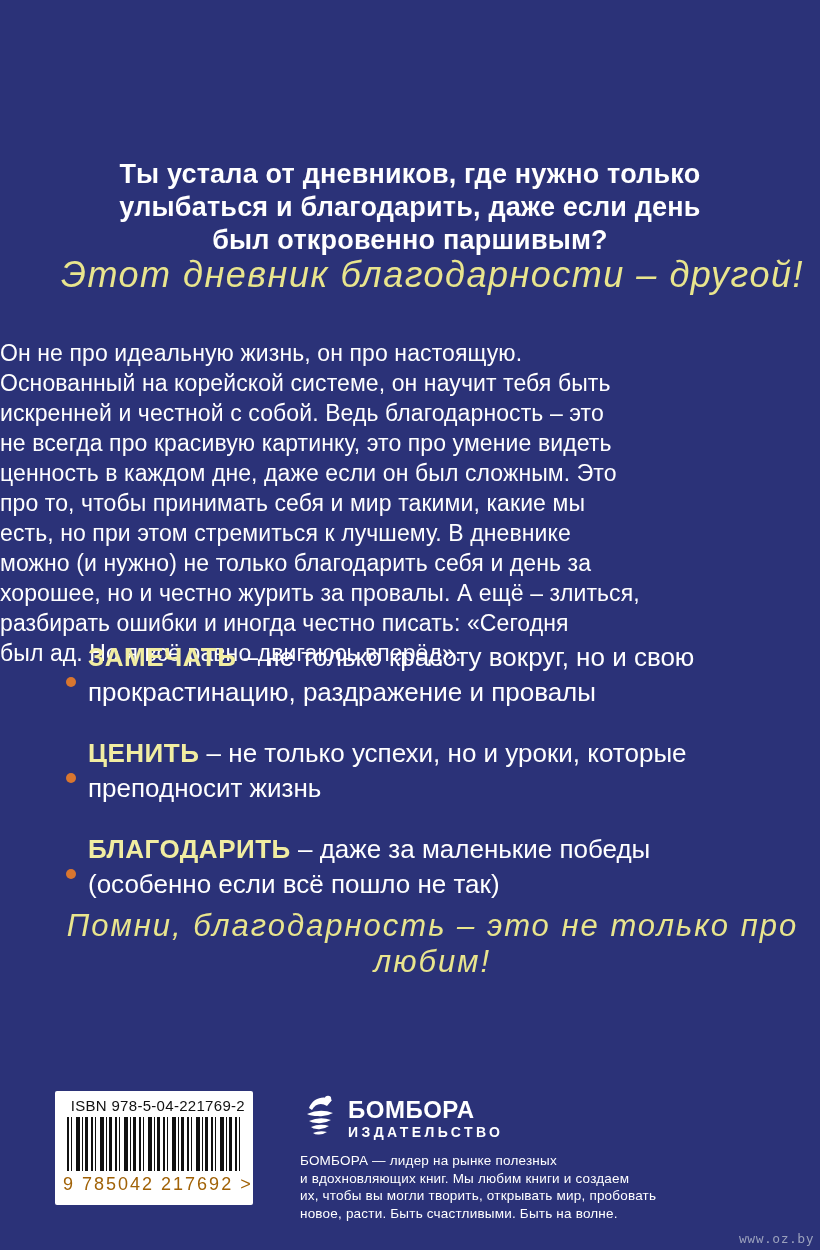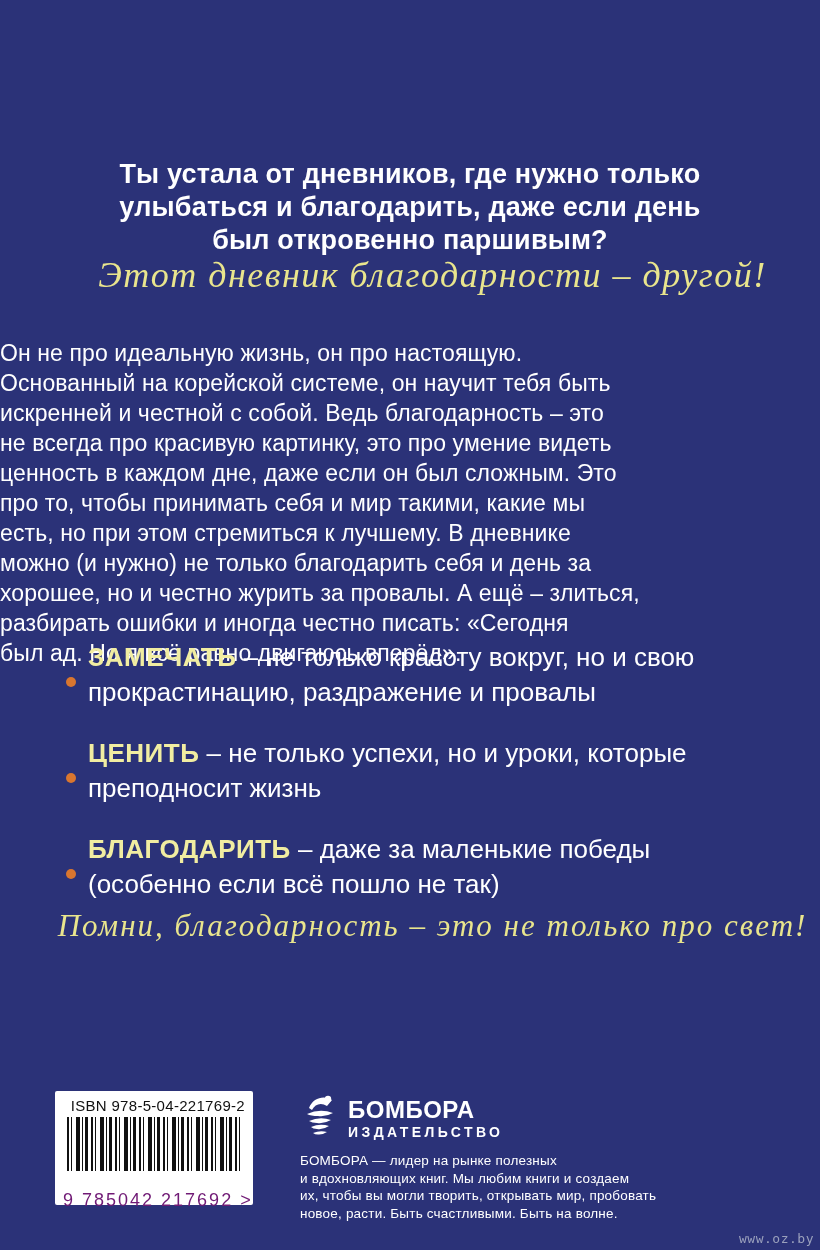--- a/index.html
+++ b/index.html
@@ -24,21 +24,21 @@
     line-height: 33px;
     white-space: pre-line;
     letter-spacing: 0.2px;
   }
 
   .script {
     position: absolute;
     left: 0; right: 0;
     text-align: center;
     color: #e9e58d;
-    font-family: Liberation Serif, serif;
+    font-family: Liberation Sans, sans-serif;
     font-style: italic;
     white-space: pre-line;
     margin-left: 45px;
   }
   .script1 { top: 254px; font-size: 36px; letter-spacing: 1.5px; }
   .script2 { top: 908px; font-size: 31px; letter-spacing: 2px; }
 
   .paragraph {
     position: absolute;
     top: 338px; left: 0; right: 0;
@@ -97,24 +97,24 @@
     height: 54px;
     margin: 3px 4px 0;
     background-image: repeating-linear-gradient(90deg,
       #111 0px, #111 2px, #fff 2px, #fff 4px,
       #111 4px, #111 5px, #fff 5px, #fff 9px,
       #111 9px, #111 13px, #fff 13px, #fff 15px,
       #111 15px, #111 16px, #fff 16px, #fff 18px,
       #111 18px, #111 21px, #fff 21px, #fff 24px);
   }
   .barcode-box .digits {
-    color: #701a75;
+    color: #a16207;
     font-size: 18px;
     letter-spacing: 2px;
-    margin-top: 19px;
+    margin-top: 3px;
     white-space: nowrap;
   }
 
   .publisher {
     position: absolute;
     left: 300px; top: 1094px;
     width: 420px;
     color: #ffffff;
   }
   .logo-row { display: flex; align-items: flex-start; }
@@ -184,21 +184,21 @@
       <div class="btext"><span class="kw">ЦЕНИТЬ</span><span> – не только успехи, но и уроки, которые
 преподносит жизнь</span></div>
     </div>
     <div class="bullet">
       <span class="dot"></span>
       <div class="btext"><span class="kw">БЛАГОДАРИТЬ</span><span> – даже за маленькие победы
 (особенно если всё пошло не так)</span></div>
     </div>
   </div>
 
-  <div class="script script2">Помни, благодарность – это не только про свет!</div>
+  <div class="script script2">Помни, благодарность – это не только про любим!</div>
 
   <div class="barcode-box">
     <div class="isbn">ISBN 978-5-04-221769-2</div>
     <div class="bars"></div>
     <div class="digits">9 785042 217692 &gt;</div>
   </div>
 
   <div class="publisher">
     <div class="logo-row">
       <svg class="logo-icon" viewBox="0 0 40 42" xmlns="http://www.w3.org/2000/svg">

